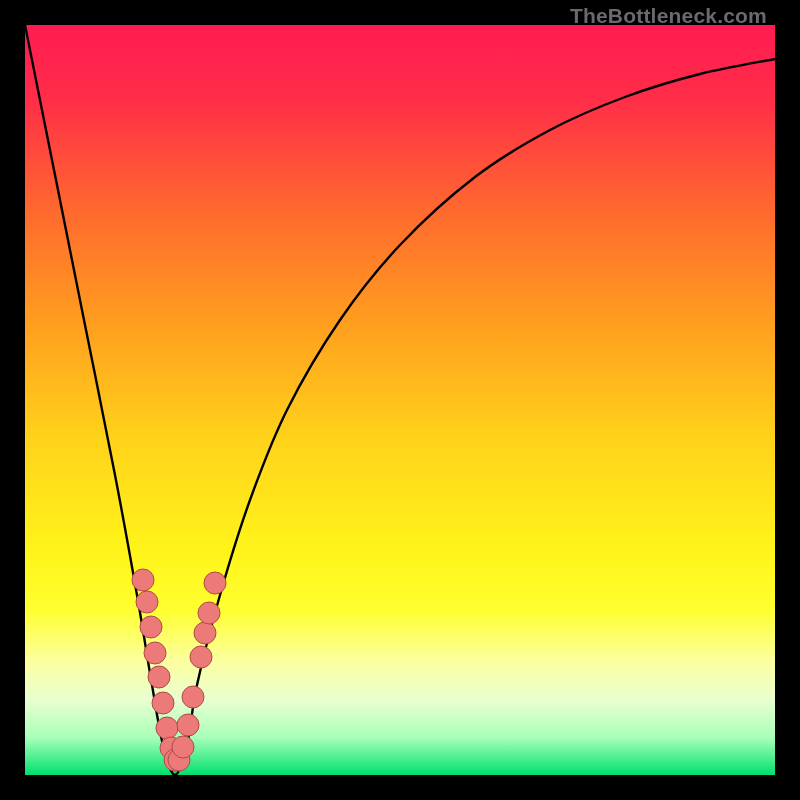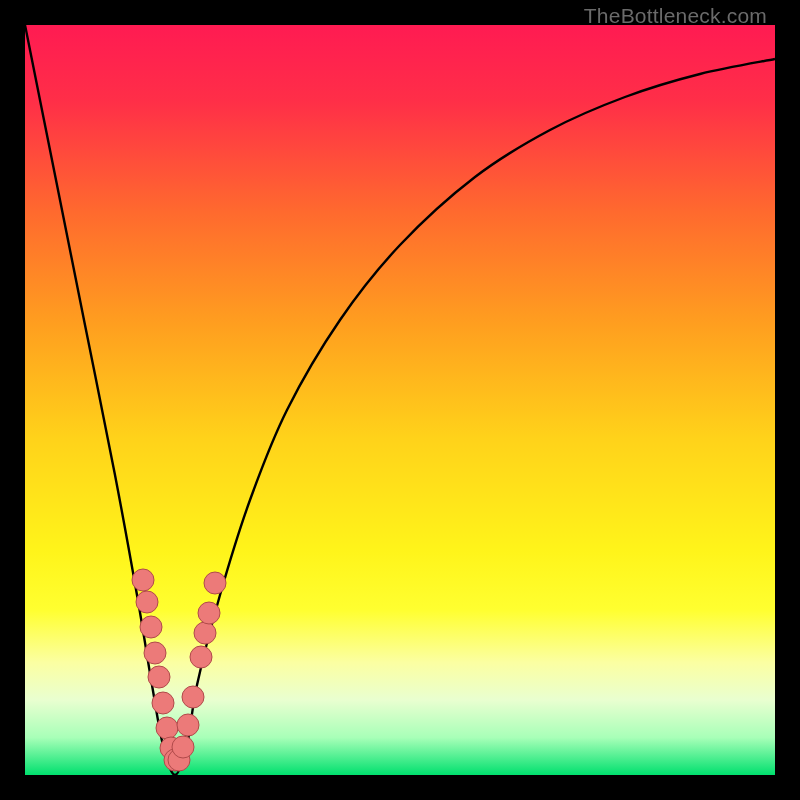--- a/index.html
+++ b/index.html
@@ -27,21 +27,21 @@
   }
   .gradient {
     position: absolute;
     left: 0; top: 0; right: 0; bottom: 0;
   }
   .watermark {
     position: absolute;
     top: 4px;
     right: 33px;
     font-size: 21px;
-    font-weight: 400;
+    font-weight: 700;
     color: #6a6a6a;
     letter-spacing: 0.2px;
     text-align: right;
   }
   svg.curve {
     position: absolute;
     left: 0; top: 0;
     width: 750px;
     height: 750px;
   }

